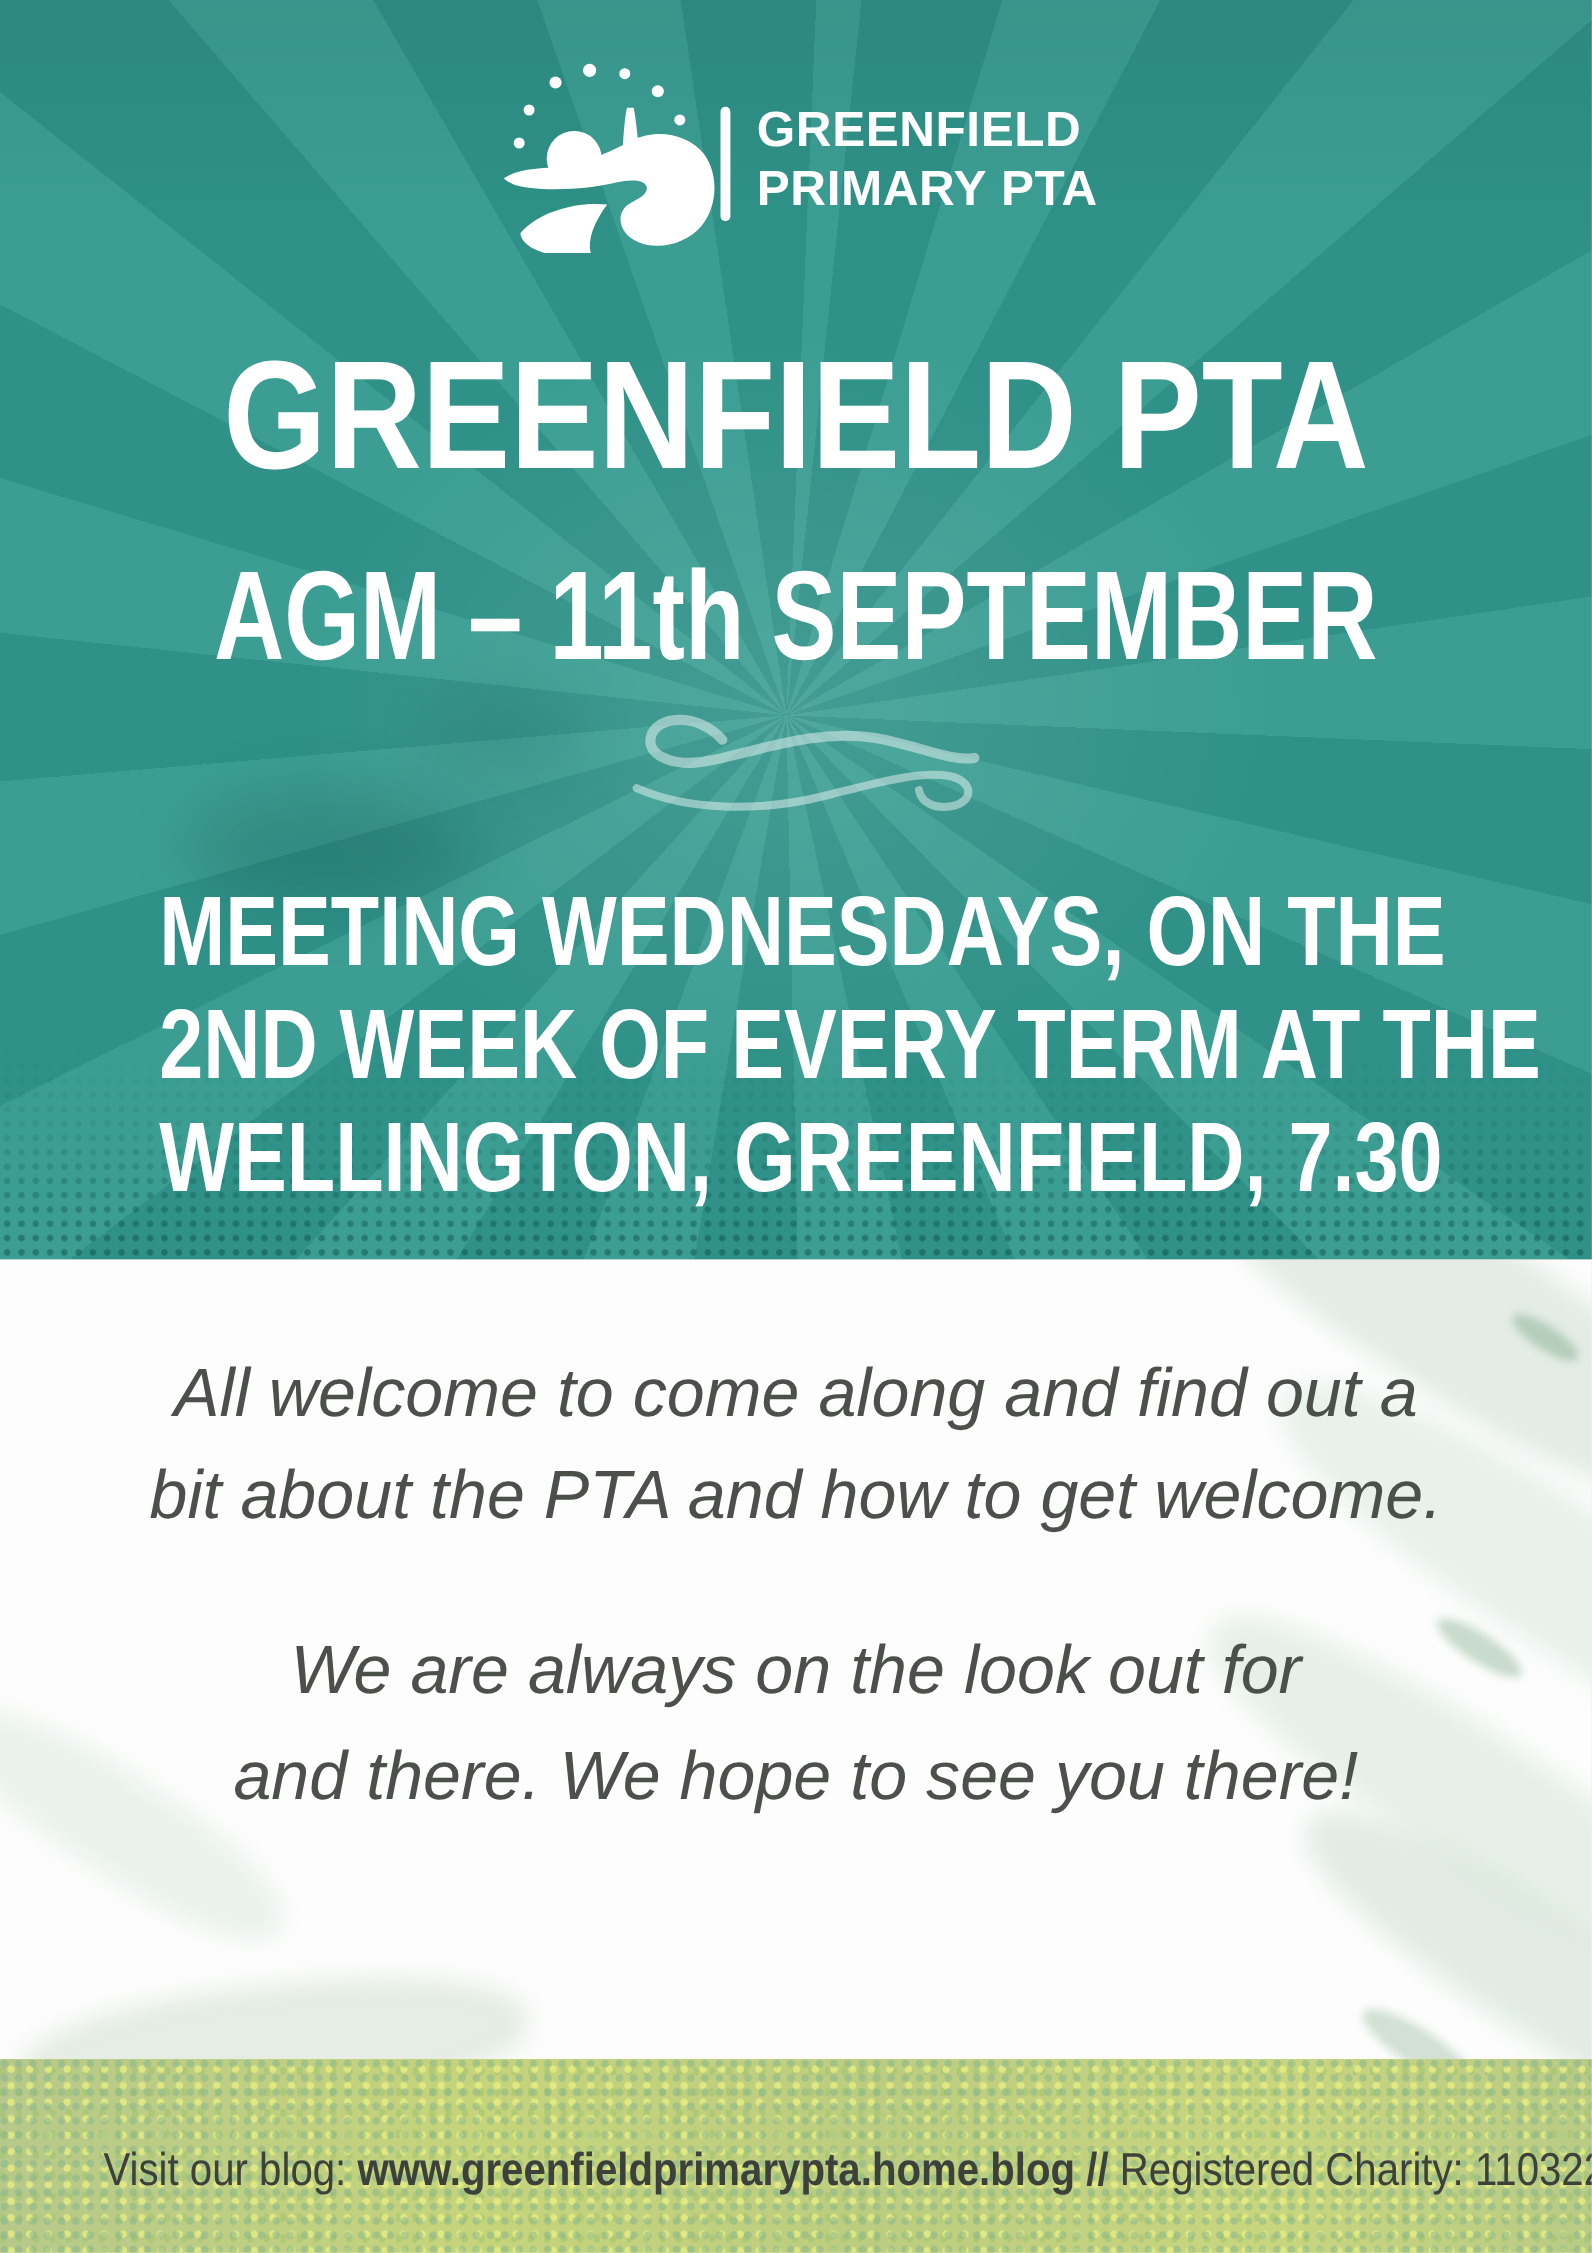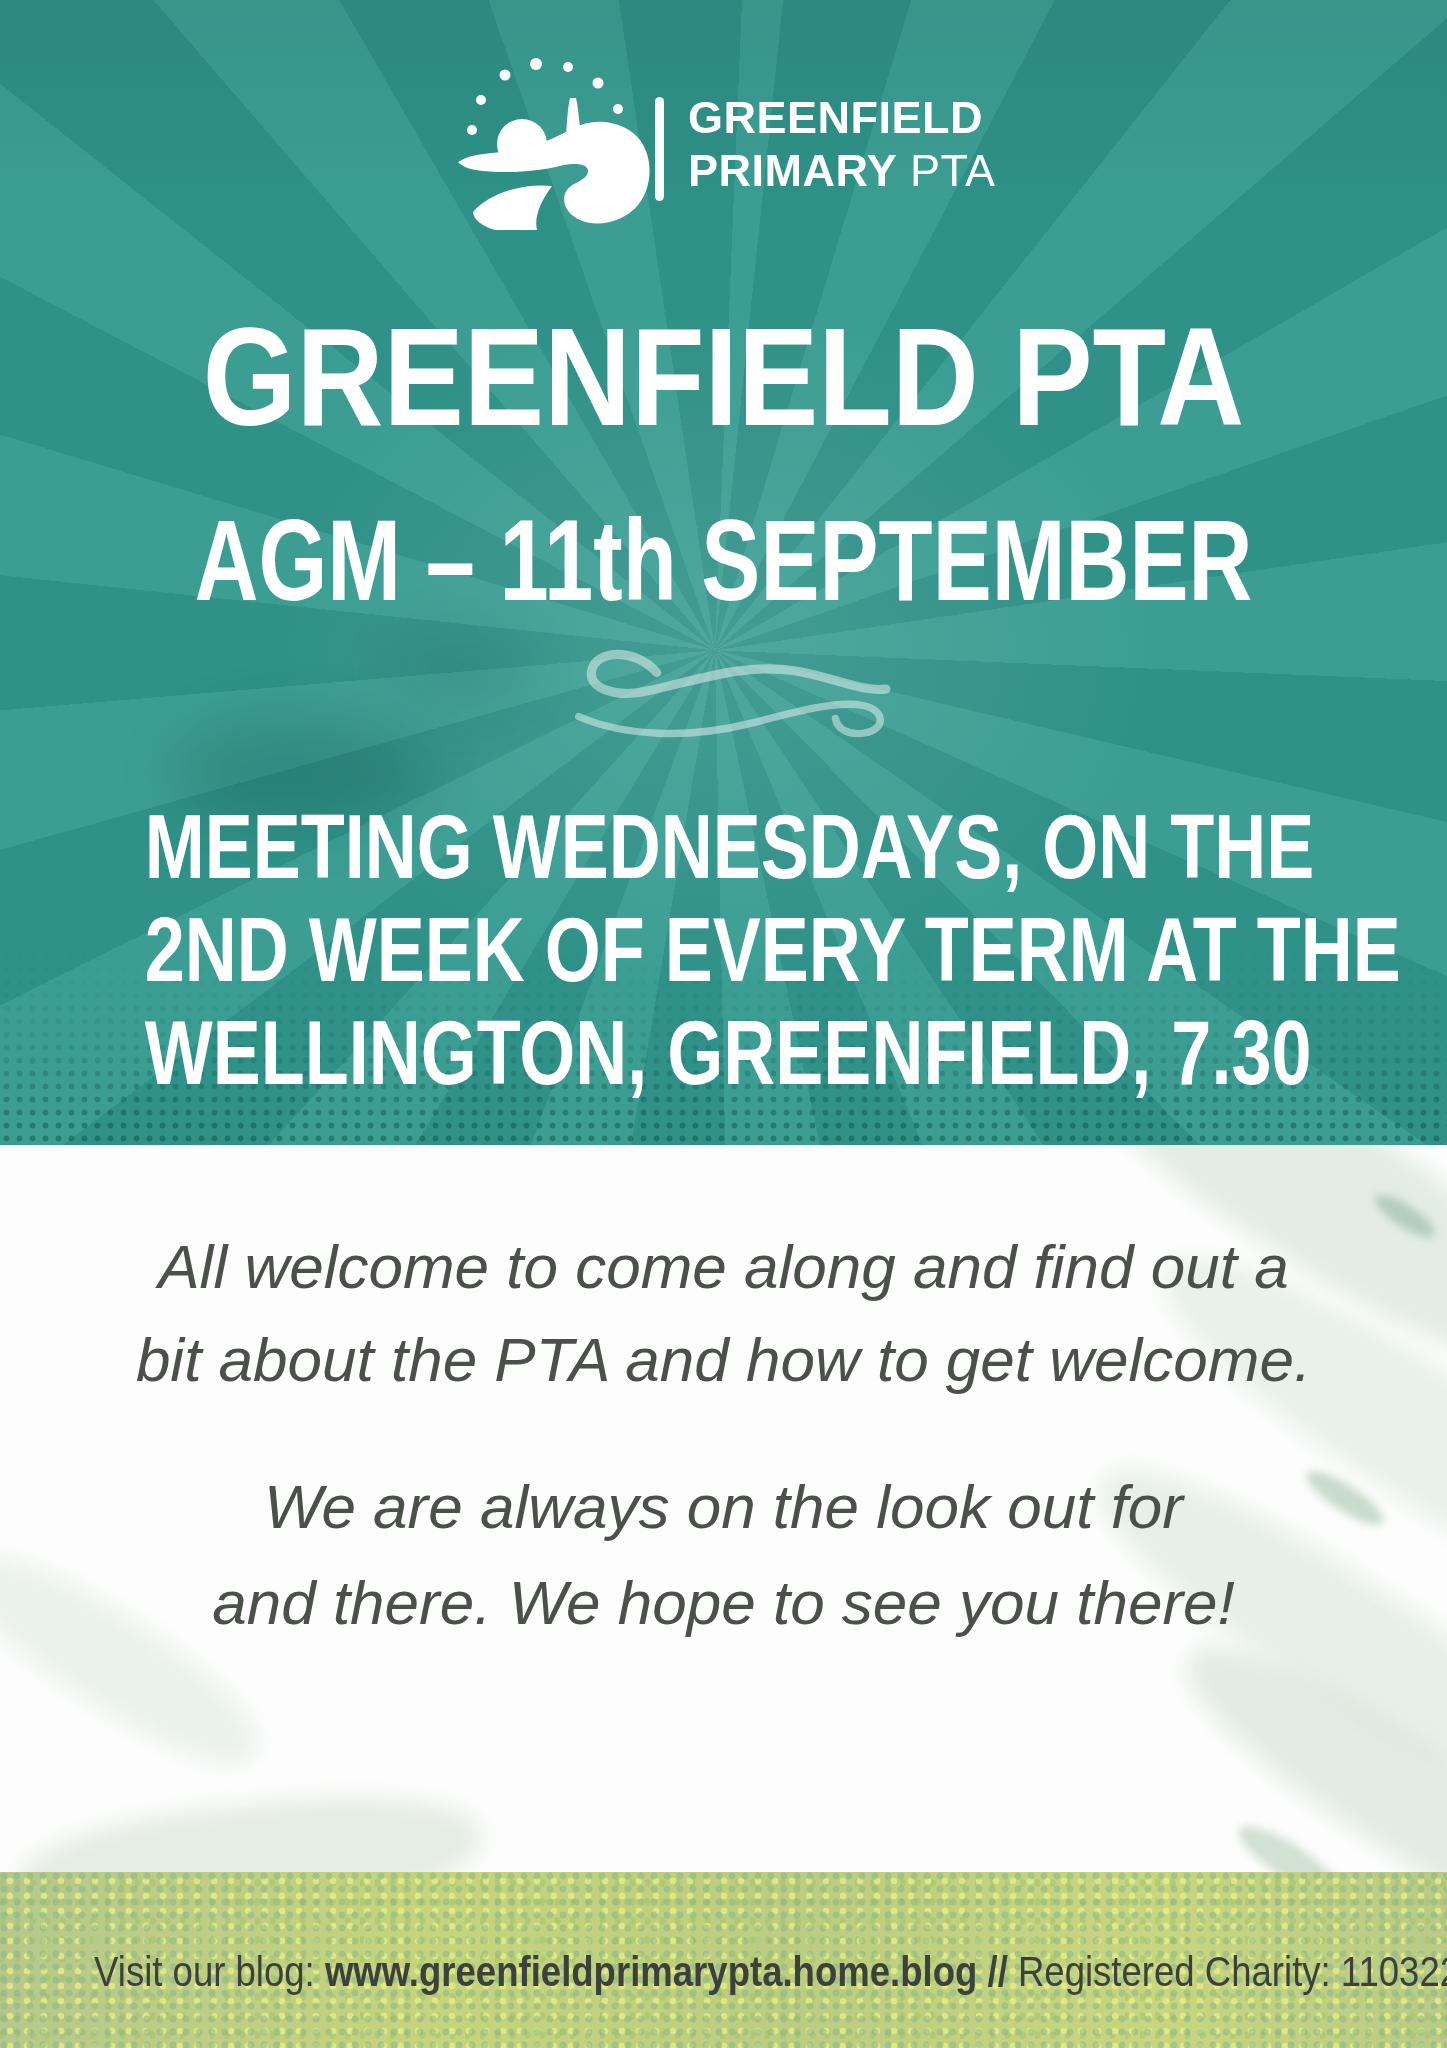--- a/index.html
+++ b/index.html
@@ -20,21 +20,21 @@
   .smudge.s2{left:385px;top:625px;width:150px;height:90px;opacity:.6;}
   .teal-dots{position:absolute;left:0;right:0;top:950px;height:195px;
     background-image:radial-gradient(rgba(16,84,77,.5) 2.6px, transparent 3.3px);
     background-size:13px 13px;
     -webkit-mask-image:linear-gradient(180deg,transparent 0,rgba(0,0,0,.3) 45%,#000 90%);
     mask-image:linear-gradient(180deg,transparent 0,rgba(0,0,0,.3) 45%,#000 90%);
   }
   .logo-icon{position:absolute;left:440px;top:40px;width:230px;height:210px;}
   .logo-bar{position:absolute;left:655px;top:97px;width:9px;height:104px;border-radius:5px;background:#fff;}
   .logo-text{position:absolute;left:688px;top:91px;color:#fff;font-weight:700;font-size:45px;line-height:53px;letter-spacing:.5px;white-space:nowrap;}
-  .logo-text .light-w{font-weight:400;margin-left:.28em;}
+  .logo-text .light-w{font-weight:700;margin-left:.28em;}
   .headline{position:absolute;left:0;right:0;top:307px;margin:0;text-align:center;color:#fff;
     font-size:140px;line-height:140px;font-weight:700;transform:scaleX(.86);white-space:nowrap;}
   .subheadline{position:absolute;left:0;right:0;top:500px;margin:0;text-align:center;color:#fff;
     font-size:115px;line-height:120px;font-weight:700;transform:scaleX(.77);white-space:nowrap;}
   .flourish{position:absolute;left:555px;top:645px;width:350px;height:110px;opacity:.45;}
   .meeting{position:absolute;left:0;right:0;top:796px;text-align:center;color:#fff;
     font-weight:700;font-size:90px;line-height:103px;transform:scaleX(.8);white-space:nowrap;}
   
   .light{position:absolute;left:0;top:1145px;width:100%;height:916px;background:#fcfdfc;overflow:hidden;}
   .streak{position:absolute;border-radius:45%;filter:blur(10px);}
@@ -43,21 +43,21 @@
   .st-r2{left:1120px;top:230px;width:620px;height:130px;transform:rotate(33deg);background:rgba(214,229,217,.5);}
   .st-r3{left:1060px;top:430px;width:560px;height:120px;transform:rotate(33deg);background:rgba(203,221,206,.42);}
   .st-r4{left:1150px;top:600px;width:520px;height:110px;transform:rotate(33deg);background:rgba(196,216,200,.45);}
   .st-l1{left:-60px;top:470px;width:340px;height:90px;transform:rotate(33deg);background:rgba(210,225,212,.4);}
   .st-l2{left:20px;top:660px;width:460px;height:110px;transform:rotate(-6deg);background:rgba(208,222,203,.5);}
   .db1{left:1370px;top:60px;width:70px;height:22px;transform:rotate(33deg);background:rgba(150,185,158,.6);}
   .db2{left:1300px;top:340px;width:90px;height:26px;transform:rotate(33deg);background:rgba(150,185,158,.5);}
   .db3{left:1230px;top:700px;width:120px;height:34px;transform:rotate(33deg);background:rgba(160,190,165,.45);}
   .para{position:absolute;left:0;right:0;margin:0;text-align:center;font-style:italic;color:#4b504a;font-size:62px;}
   .para.p1{top:75px;line-height:93px;}
-  .para.p2{top:314px;line-height:96px;}
+  .para.p2{top:326px;line-height:96px;}
   
   .footer{position:absolute;left:0;top:1872px;width:100%;height:176px;
     background-color:#c2d07d;
     background-image:
       radial-gradient(circle at 4px 4px, rgba(130,180,140,.5) 3.2px, transparent 3.9px),
       radial-gradient(circle at 10px 9px, rgba(232,238,130,.8) 3px, transparent 3.7px),
       radial-gradient(circle at 2px 11px, rgba(160,195,110,.55) 3.4px, transparent 4.1px),
       linear-gradient(90deg,#b7c98a 0%,#c6d47b 30%,#bccd80 55%,#c9d67f 80%,#b9cb85 100%);
     background-size:13px 13px,17px 15px,15px 19px,100% 100%;
   }

